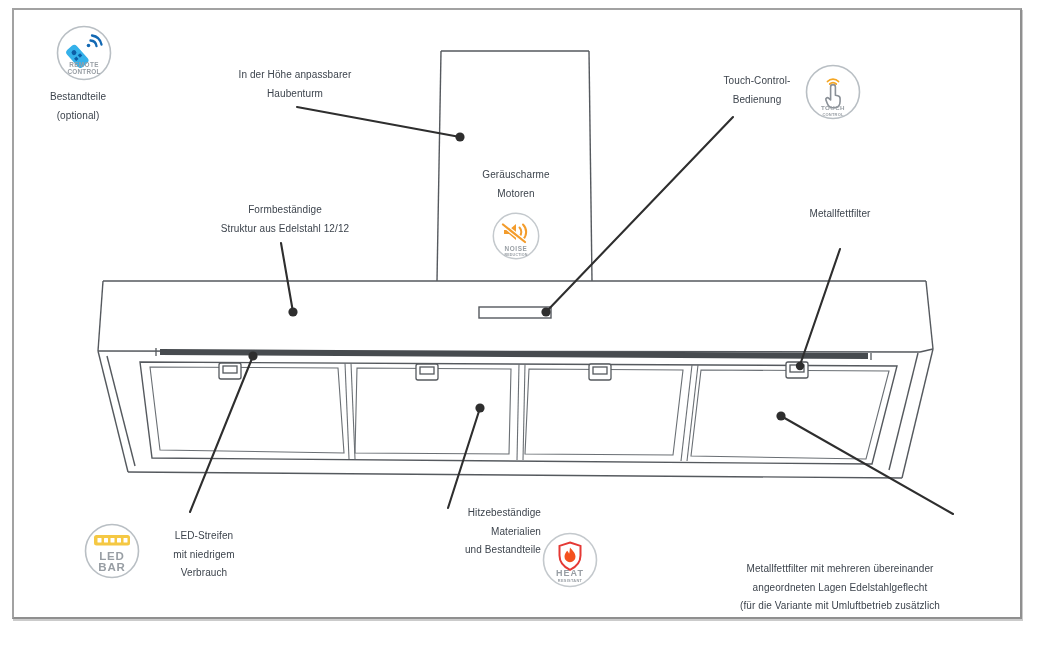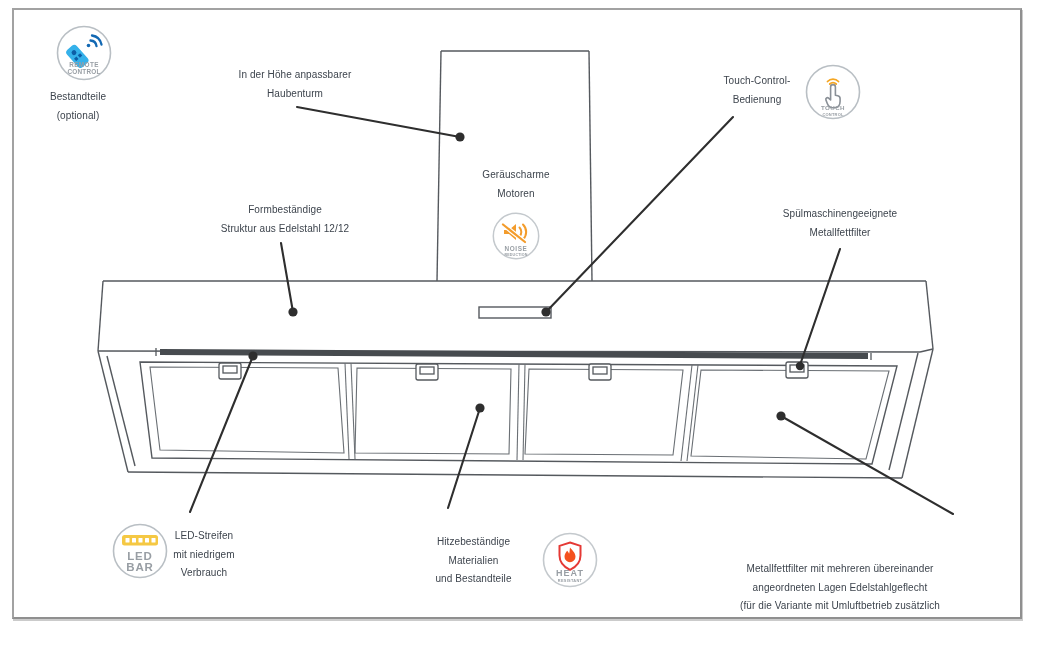--- a/index.html
+++ b/index.html
@@ -111,31 +111,30 @@
     <div>Geräuscharme</div>
     <div>Motoren</div>
   </div>
 
   <div class="lbl" style="left:180px;top:201px;width:210px;">
     <div>Formbeständige</div>
     <div>Struktur aus Edelstahl 12/12</div>
   </div>
 
   <div class="lbl" style="left:745px;top:205px;width:190px;">
-    <div>Spülmaschinengeeignete</div>
     <div>Metallfettfilter</div>
   </div>
 
   <div class="lbl" style="left:145px;top:527px;width:118px;">
     <div>LED-Streifen</div>
     <div>mit niedrigem</div>
     <div>Verbrauch</div>
   </div>
 
-  <div class="lbl" style="left:406px;top:533px;width:135px;">
+  <div class="lbl" style="left:406px;top:504px;width:135px;text-align:right;">
     <div>Hitzebeständige</div>
     <div>Materialien</div>
     <div>und Bestandteile</div>
   </div>
 
   <div class="lbl" style="left:685px;top:516px;width:310px;margin-top:44px;">
     <div>Metallfettfilter mit mehreren übereinander</div>
     <div>angeordneten Lagen Edelstahlgeflecht</div>
     <div>(für die Variante mit Umluftbetrieb zusätzlich</div>
   </div>
@@ -192,21 +191,21 @@
   <div class="icon" style="left:542px;top:532px;">
     <svg width="56" height="56" viewBox="0 0 56 56" style="position:static;">
       <circle cx="28" cy="28" r="26.5" fill="#ffffff" stroke="#c4c9cd" stroke-width="1.6"></circle>
       <path d="M28,10.5 l10.5,3.4 v9.6 c0,7.6 -5.2,11.8 -10.5,14.3 -5.3,-2.5 -10.5,-6.7 -10.5,-14.3 v-9.6 z" fill="#ffffff" stroke="#e53935" stroke-width="2"></path>
       <path d="M28,15.5 c2.8,3.3 5.5,5.6 5.5,9.2 a5.5,5.5 0 0 1 -11,0 c0,-2.3 1.3,-4.2 2.7,-6 0.9,1.1 1.6,1.9 1.9,3 0.7,-2 0.5,-3.9 0.9,-6.2 z" fill="#f4511e"></path>
       <text class="cap" x="28" y="44" font-size="9" text-anchor="middle" letter-spacing="1">HEAT</text>
       <text class="cap" x="28" y="49.5" font-size="3.9" text-anchor="middle" letter-spacing="0.3">RESISTANT</text>
     </svg>
   </div>
 
-  <div class="icon" style="left:112px;top:523px;">
+  <div class="icon" style="left:84px;top:523px;">
     <svg width="56" height="56" viewBox="0 0 56 56" style="position:static;">
       <circle cx="28" cy="28" r="26.5" fill="#ffffff" stroke="#b9bfc4" stroke-width="1.6"></circle>
       <rect x="10" y="12" width="36" height="10.5" rx="2.5" fill="#f5c843"></rect>
       <g fill="#ffffff">
         <rect x="13.5" y="15" width="4" height="4.5" rx="0.5"></rect>
         <rect x="20" y="15" width="4" height="4.5" rx="0.5"></rect>
         <rect x="26.5" y="15" width="4" height="4.5" rx="0.5"></rect>
         <rect x="33" y="15" width="4" height="4.5" rx="0.5"></rect>
         <rect x="39.5" y="15" width="4" height="4.5" rx="0.5"></rect>
       </g>

